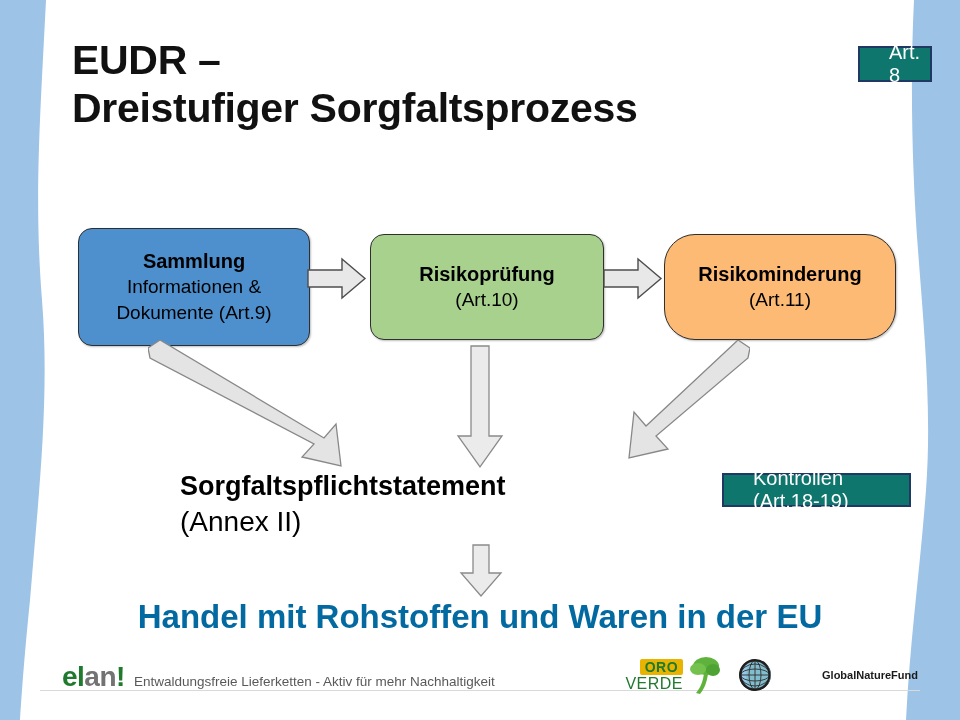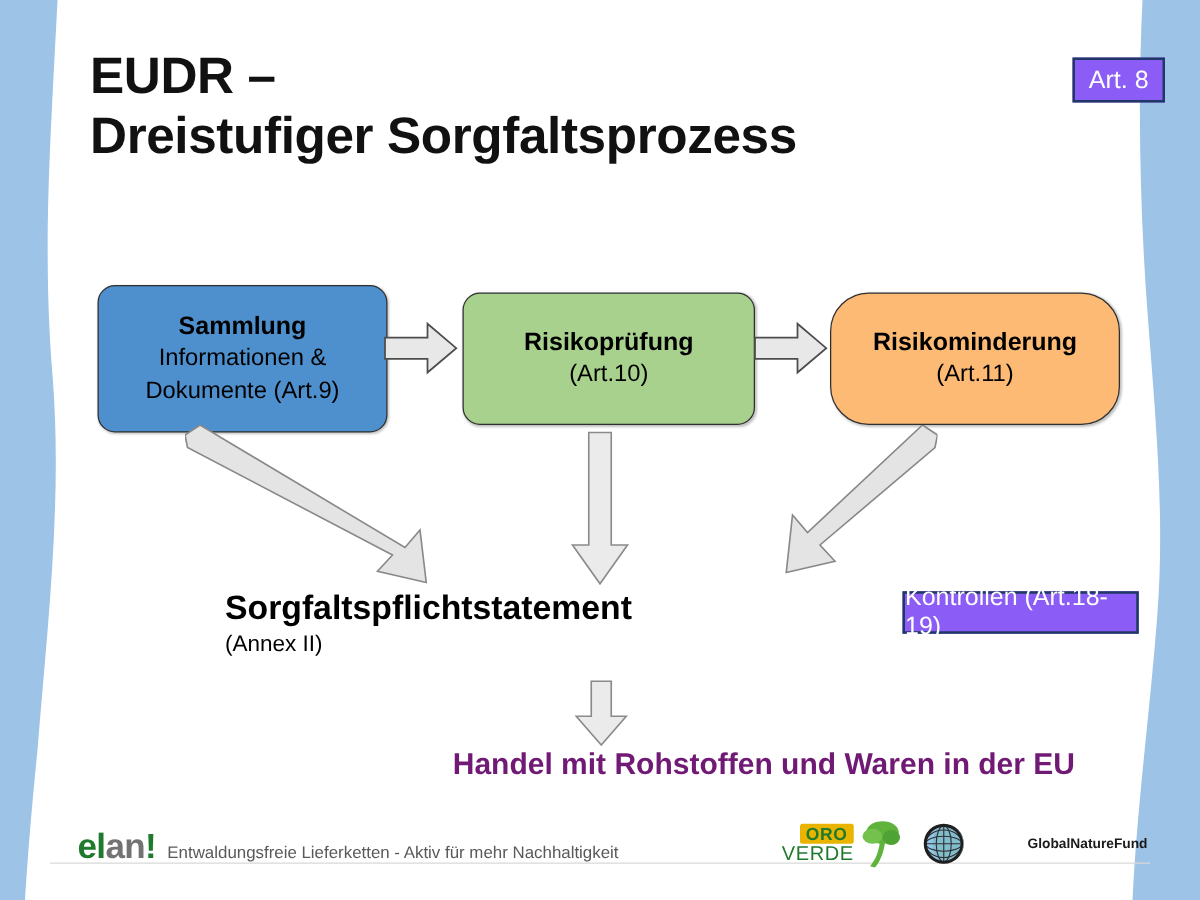--- a/index.html
+++ b/index.html
@@ -42,27 +42,28 @@
     font-weight: bold;
     color: #111111;
     line-height: 1.18;
     letter-spacing: -0.3px;
     white-space: nowrap;
   }
 
   
   .badge {
     position: absolute;
-    background: #8b5cf6;
+    background: #0f766e;
     border: 2px solid #1F3864;
     color: #ffffff;
     display: flex;
     align-items: center;
     justify-content: center;
     box-sizing: border-box;
+    padding-left: 29px;
   }
   #badge-art8 {
     left: 858px;
     top: 46px;
     width: 74px;
     height: 36px;
     font-size: 20px;
   }
   #badge-kontrollen {
     left: 722px;
@@ -126,33 +127,33 @@
     top: 470px;
     width: 600px;
     color: #000000;
   }
   #statement-block .main {
     font-size: 27px;
     font-weight: bold;
     line-height: 1.25;
   }
   #statement-block .annex {
-    font-size: 18px;
+    font-size: 28px;
     font-weight: normal;
     line-height: 1.3;
   }
   #trade-line {
     position: absolute;
     left: 100px;
     top: 598px;
     width: 760px;
-    text-align: right;
-    font-size: 24px;
-    font-weight: bold;
-    color: #701a75;
+    text-align: center;
+    font-size: 33px;
+    font-weight: bold;
+    color: #0369a1;
   }
 
   
   #footer-rule {
     position: absolute;
     left: 40px;
     top: 690px;
     width: 880px;
     height: 1px;
     background: #d9d9d9;

